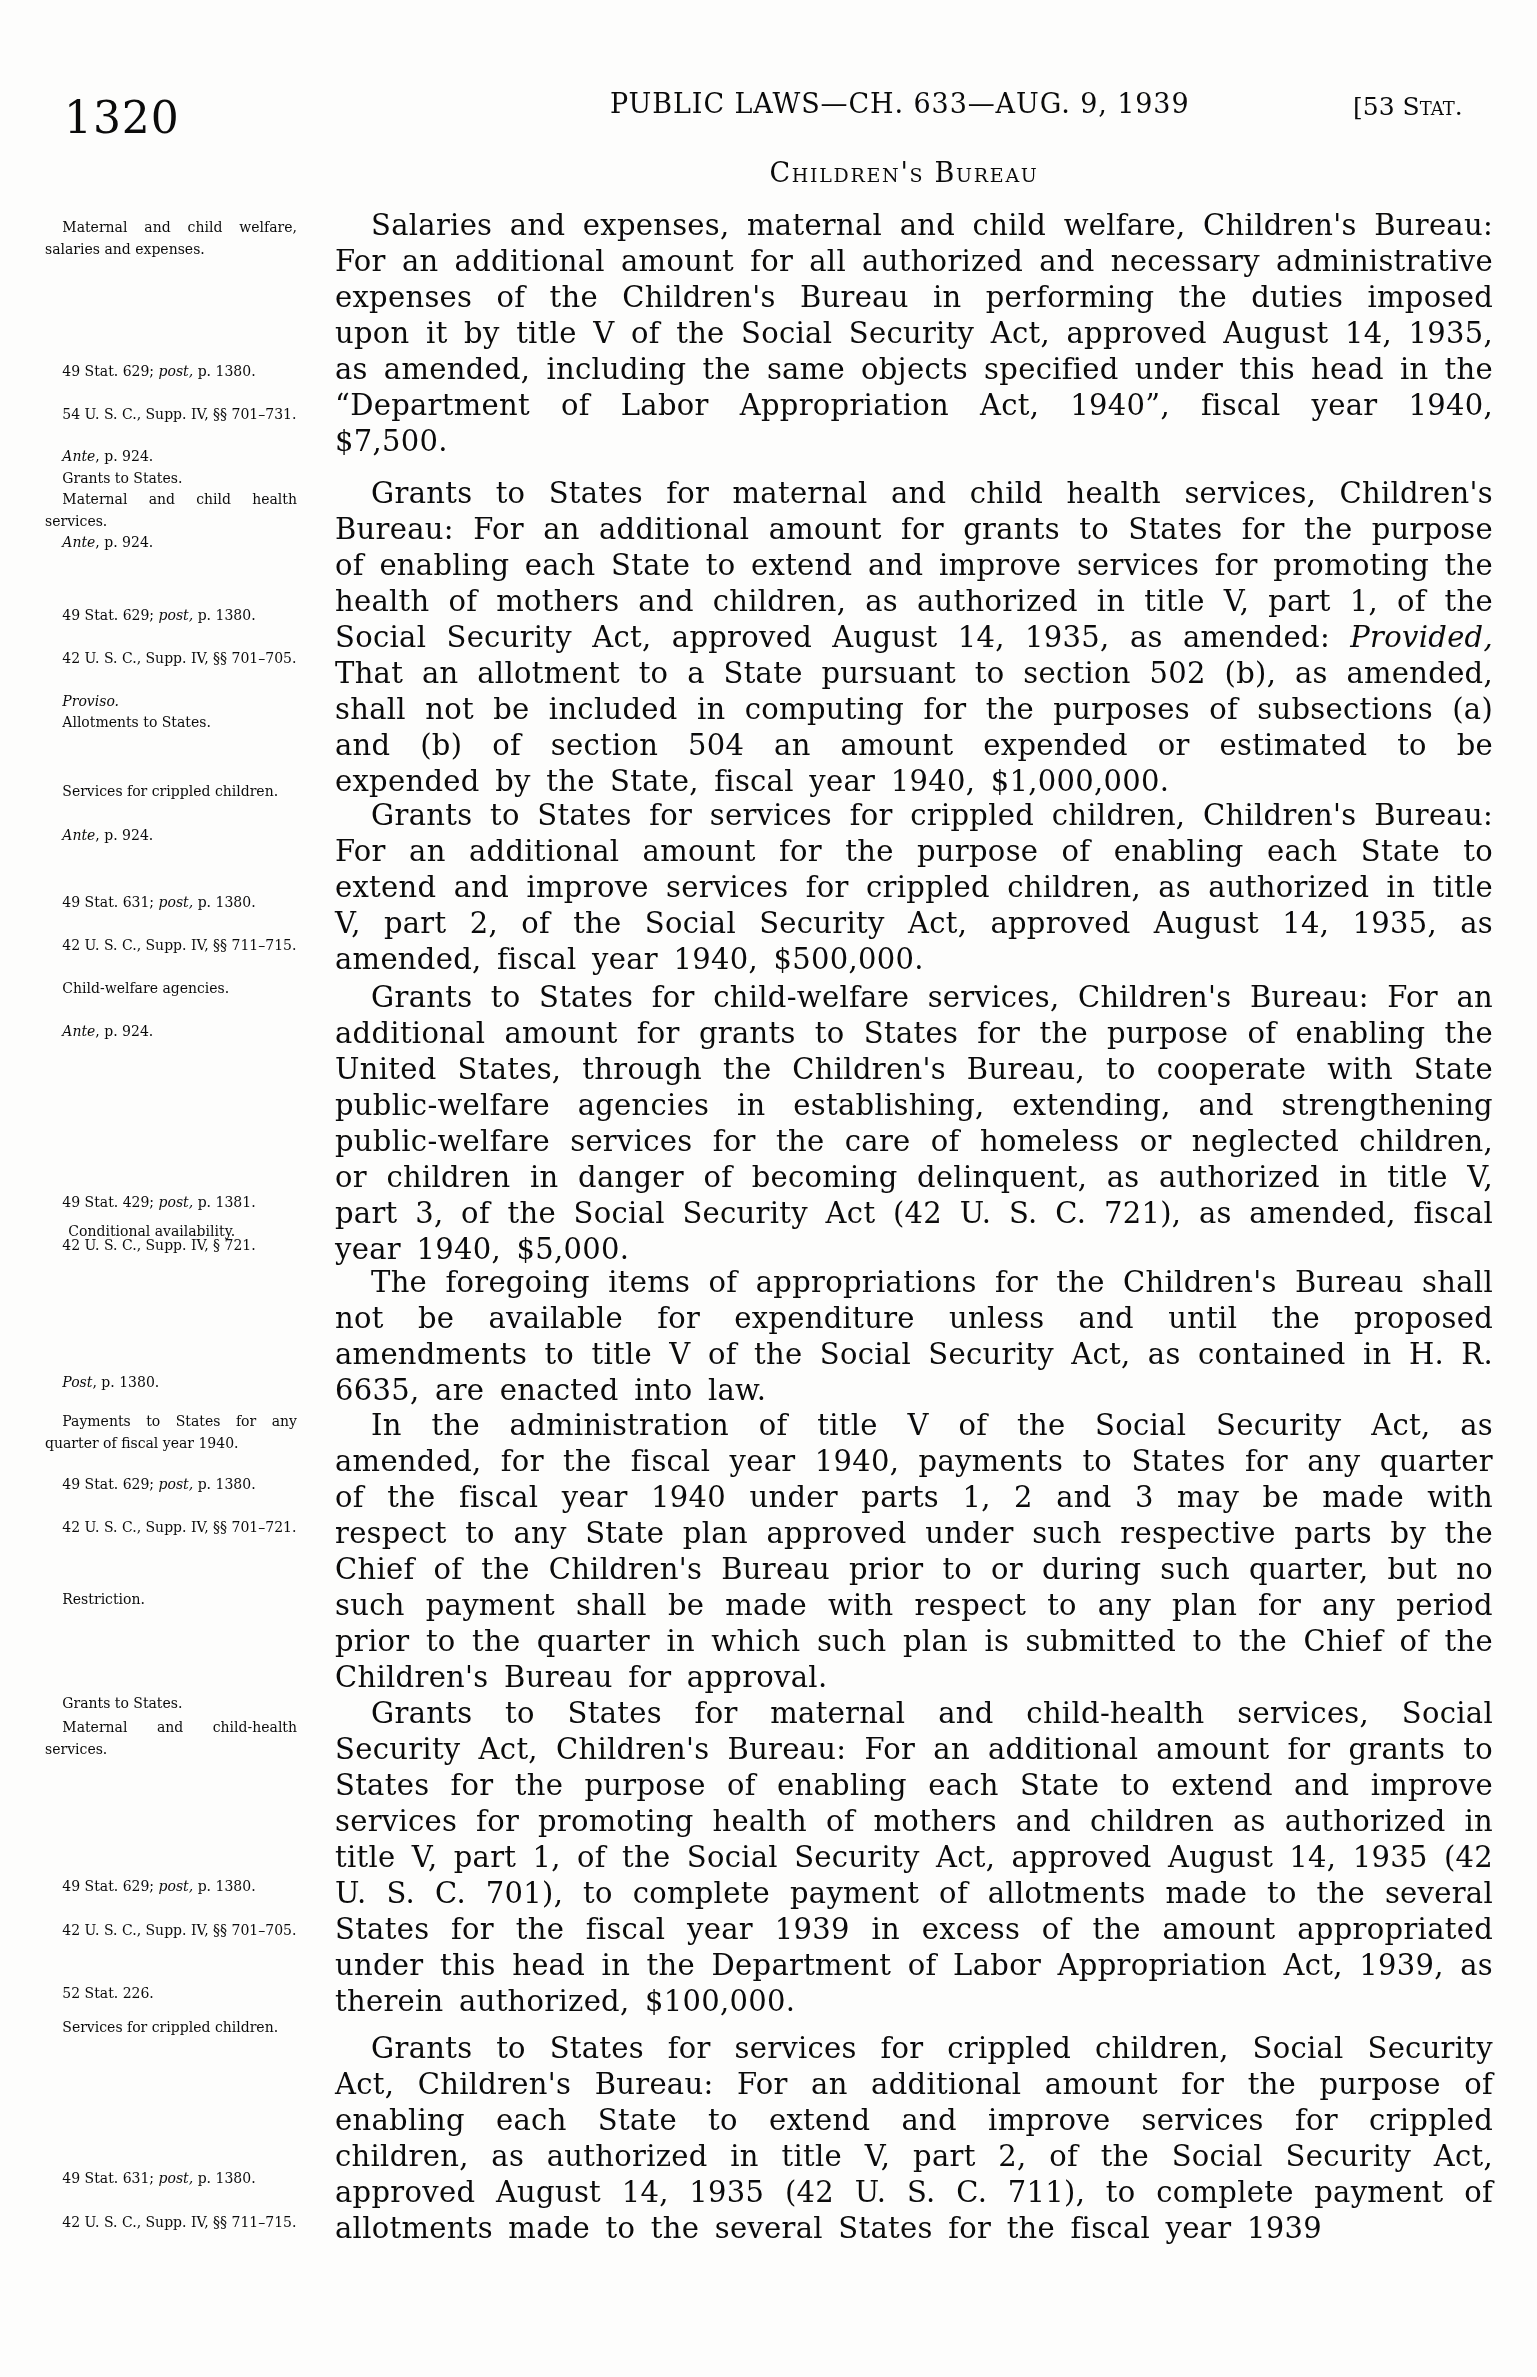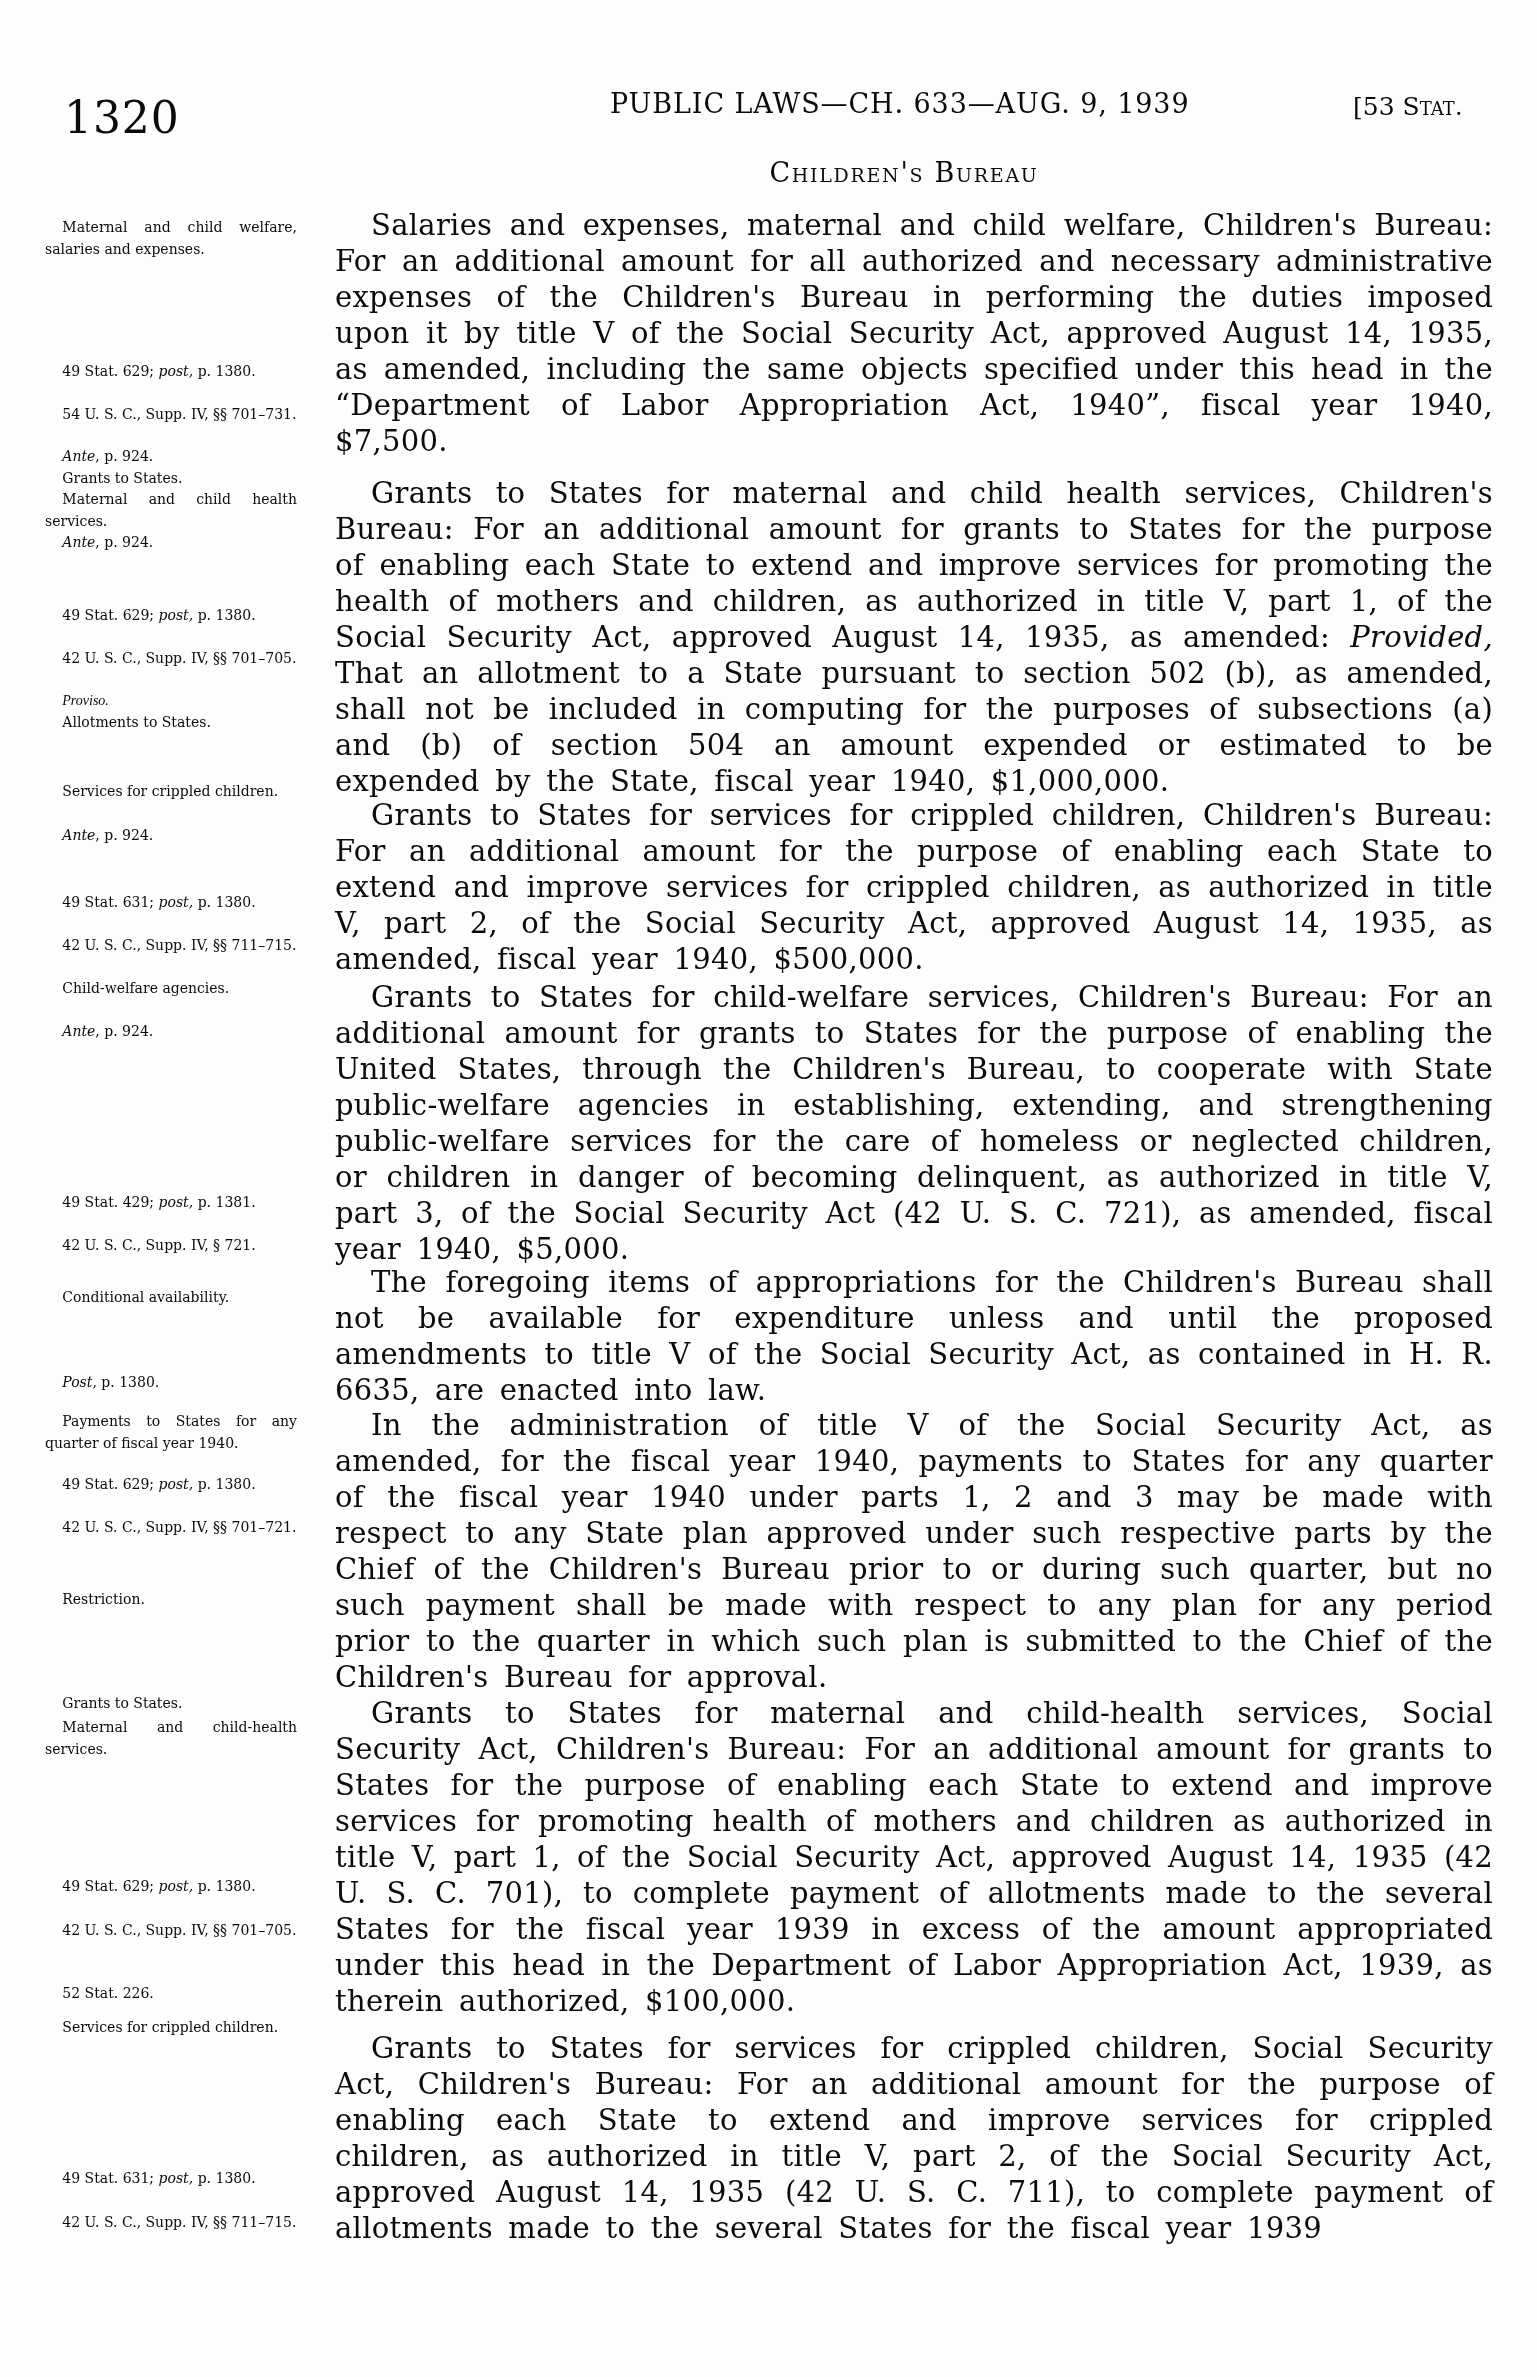--- a/index.html
+++ b/index.html
@@ -55,31 +55,31 @@
   <aside class="margin-col" id="margin-col">
       <div class="margin-note" style="top: 216px;"><span>Maternal and child welfare, salaries and expenses.</span></div>
       <div class="margin-note" style="top: 360px;"><span>49 Stat. 629; </span><i>post,</i><span> p. 1380.</span></div>
       <div class="margin-note" style="top: 403px;"><span>54 U. S. C., Supp. IV, §§ 701–731.</span></div>
       <div class="margin-note" style="top: 445px;"><i>Ante</i><span>, p. 924.</span></div>
       <div class="margin-note" style="top: 467px;"><span>Grants to States.</span></div>
       <div class="margin-note" style="top: 488px;"><span>Maternal and child health services.</span></div>
       <div class="margin-note" style="top: 531px;"><i>Ante</i><span>, p. 924.</span></div>
       <div class="margin-note" style="top: 604px;"><span>49 Stat. 629; </span><i>post,</i><span> p. 1380.</span></div>
       <div class="margin-note" style="top: 647px;"><span>42 U. S. C., Supp. IV, §§ 701–705.</span></div>
-      <div class="margin-note" style="top: 690px; font-family: Liberation Serif, serif;"><i>Proviso.</i></div>
+      <div class="margin-note" style="top: 690px;"><i>Proviso.</i></div>
       <div class="margin-note" style="top: 711px;"><span>Allotments to States.</span></div>
       <div class="margin-note" style="top: 780px;"><span>Services for crippled children.</span></div>
       <div class="margin-note" style="top: 824px;"><i>Ante</i><span>, p. 924.</span></div>
       <div class="margin-note" style="top: 891px;"><span>49 Stat. 631; </span><i>post,</i><span> p. 1380.</span></div>
       <div class="margin-note" style="top: 934px;"><span>42 U. S. C., Supp. IV, §§ 711–715.</span></div>
       <div class="margin-note" style="top: 977px;"><span>Child-welfare agencies.</span></div>
       <div class="margin-note" style="top: 1020px;"><i>Ante</i><span>, p. 924.</span></div>
       <div class="margin-note" style="top: 1191px;"><span>49 Stat. 429; </span><i>post,</i><span> p. 1381.</span></div>
       <div class="margin-note" style="top: 1234px;"><span>42 U. S. C., Supp. IV, § 721.</span></div>
-      <div class="margin-note" style="top: 1286px;"><span>Conditional availability.</span></div>
+      <div class="margin-note" style="top: 1220px; margin-left: 6px;"><span>Conditional availability.</span></div>
       <div class="margin-note" style="top: 1371px;"><i>Post</i><span>, p. 1380.</span></div>
       <div class="margin-note" style="top: 1410px;"><span>Payments to States for any quarter of fiscal year 1940.</span></div>
       <div class="margin-note" style="top: 1473px;"><span>49 Stat. 629; </span><i>post,</i><span> p. 1380.</span></div>
       <div class="margin-note" style="top: 1516px;"><span>42 U. S. C., Supp. IV, §§ 701–721.</span></div>
       <div class="margin-note" style="top: 1588px;"><span>Restriction.</span></div>
       <div class="margin-note" style="top: 1692px;"><span>Grants to States.</span></div>
       <div class="margin-note" style="top: 1716px;"><span>Maternal and child-health services.</span></div>
       <div class="margin-note" style="top: 1875px;"><span>49 Stat. 629; </span><i>post,</i><span> p. 1380.</span></div>
       <div class="margin-note" style="top: 1919px;"><span>42 U. S. C., Supp. IV, §§ 701–705.</span></div>
       <div class="margin-note" style="top: 1982px;"><span>52 Stat. 226.</span></div>

